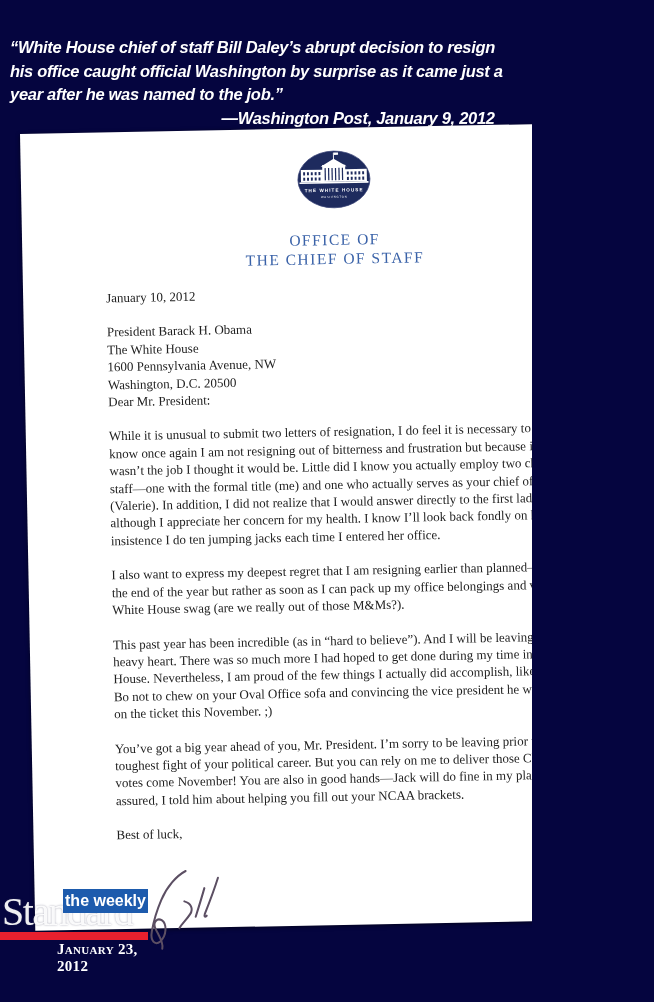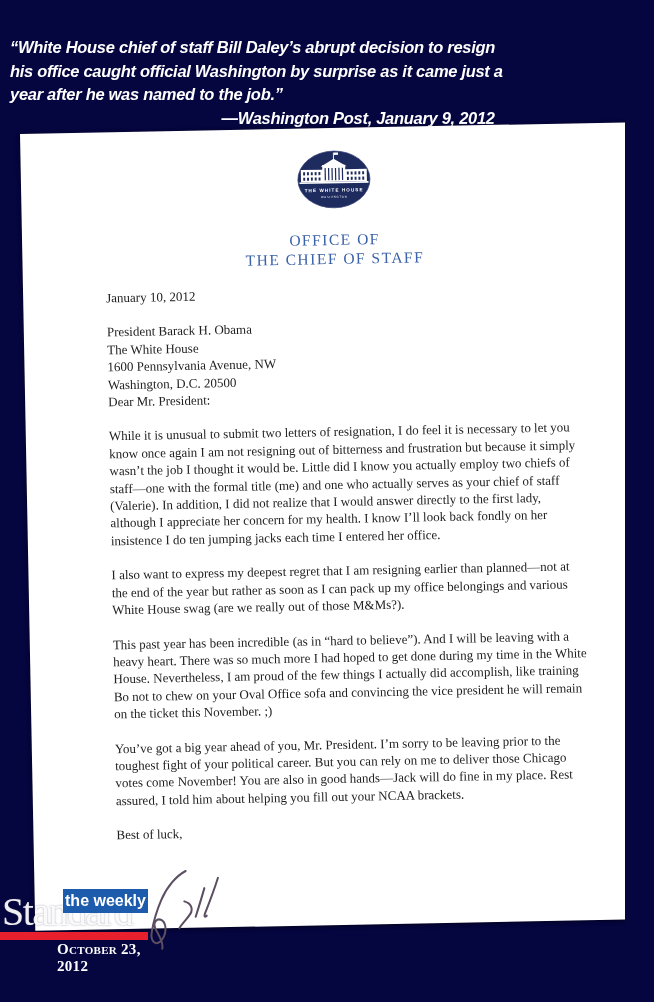--- a/index.html
+++ b/index.html
@@ -1,18 +1,18 @@
 <!DOCTYPE html>
 <html><head>
 <meta charset="utf-8">
 <style>
   * { margin:0; padding:0; box-sizing:border-box; }
   body { background:#05053f; font-family:"Liberation Sans", sans-serif; }
   .canvas {
-    position:relative; width:625px; height:1002px;
+    position:relative; width:532px; height:1002px;
     background:#05053f; overflow:hidden;
   }
 
   
   .quote {
     position:absolute; left:10px; top:36px; width:510px;
     color:#ffffff; font-family:"Liberation Sans", sans-serif;
     font-weight:bold; font-style:italic;
     font-size:17px; line-height:23.5px; letter-spacing:-0.3px;
     transform:scaleX(0.97); transform-origin:0 0;
@@ -168,16 +168,16 @@
           <path d="M92 15 C88 27 82 42 77 54 C76 57 77 58 79 56"></path>
         </g>
       </svg>
     </div>
   </div>
 
   <div class="standard-logo">
     <div class="standard-word">Standard</div>
     <div class="tw-box">the weekly</div>
     <div class="red-bar"></div>
-    <div class="issue-date">October 23, 2012</div>
+    <div class="issue-date">January 23, 2012</div>
   </div>
 
 </div>
 
 </body></html>

